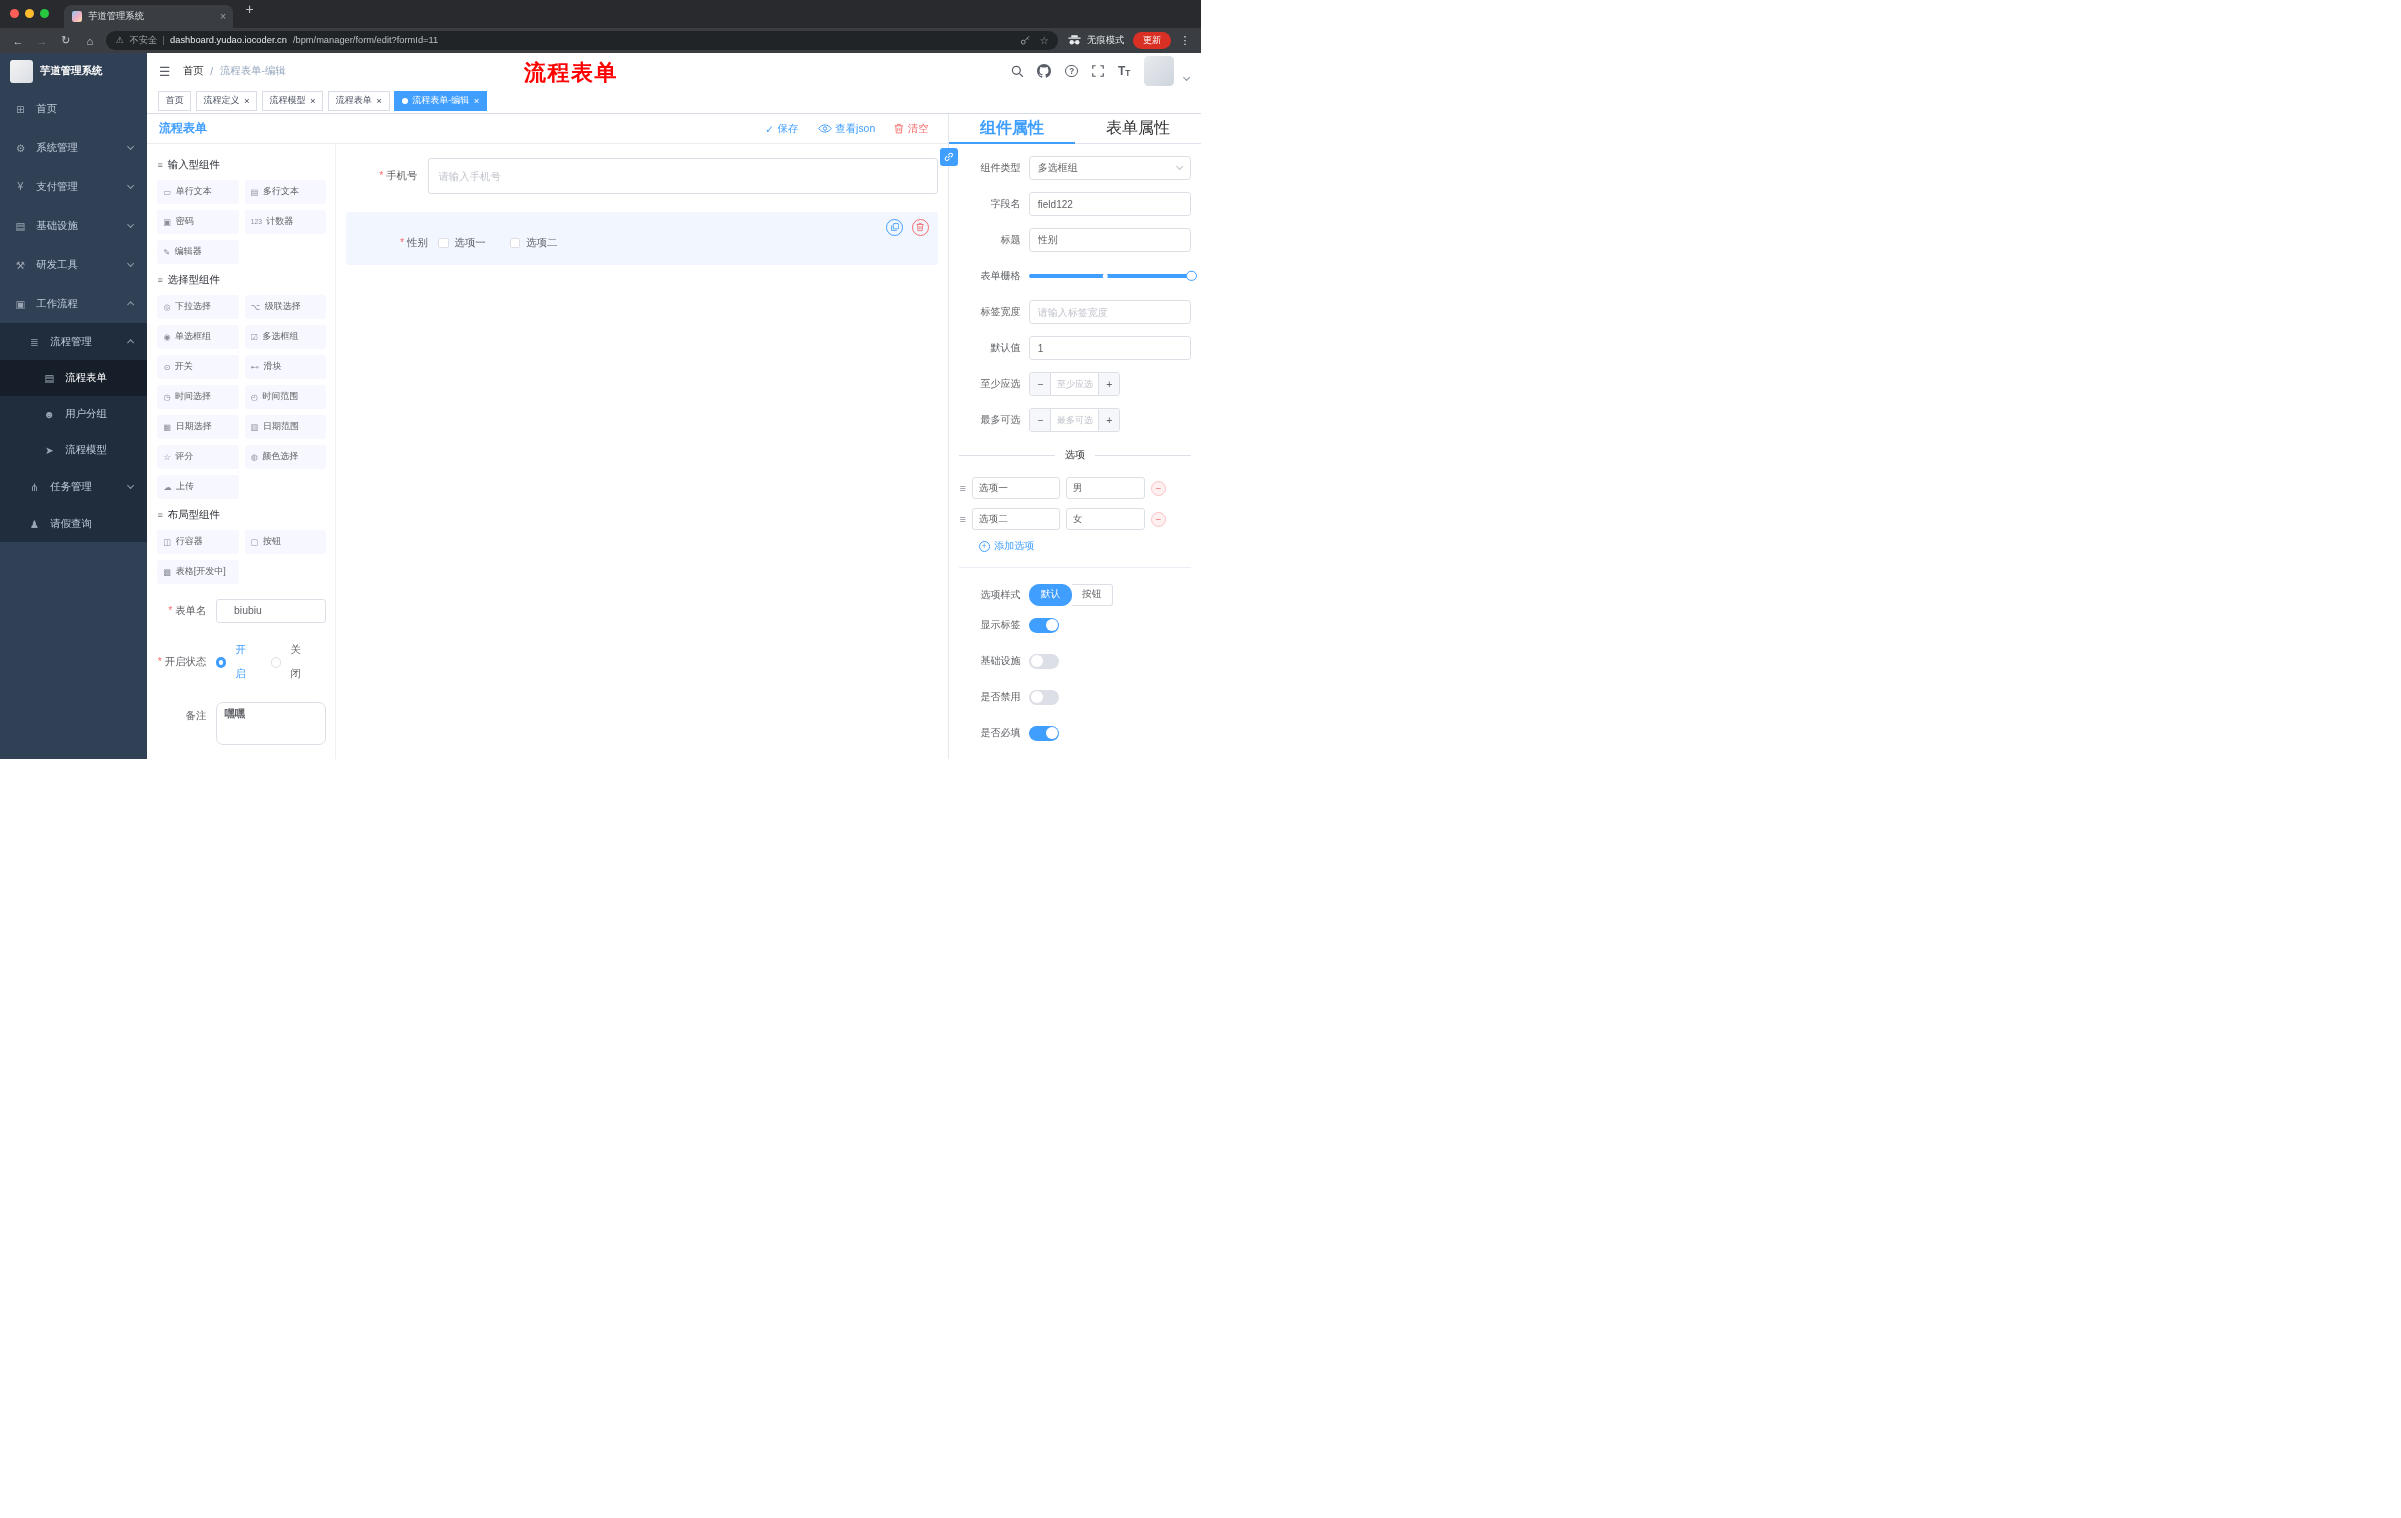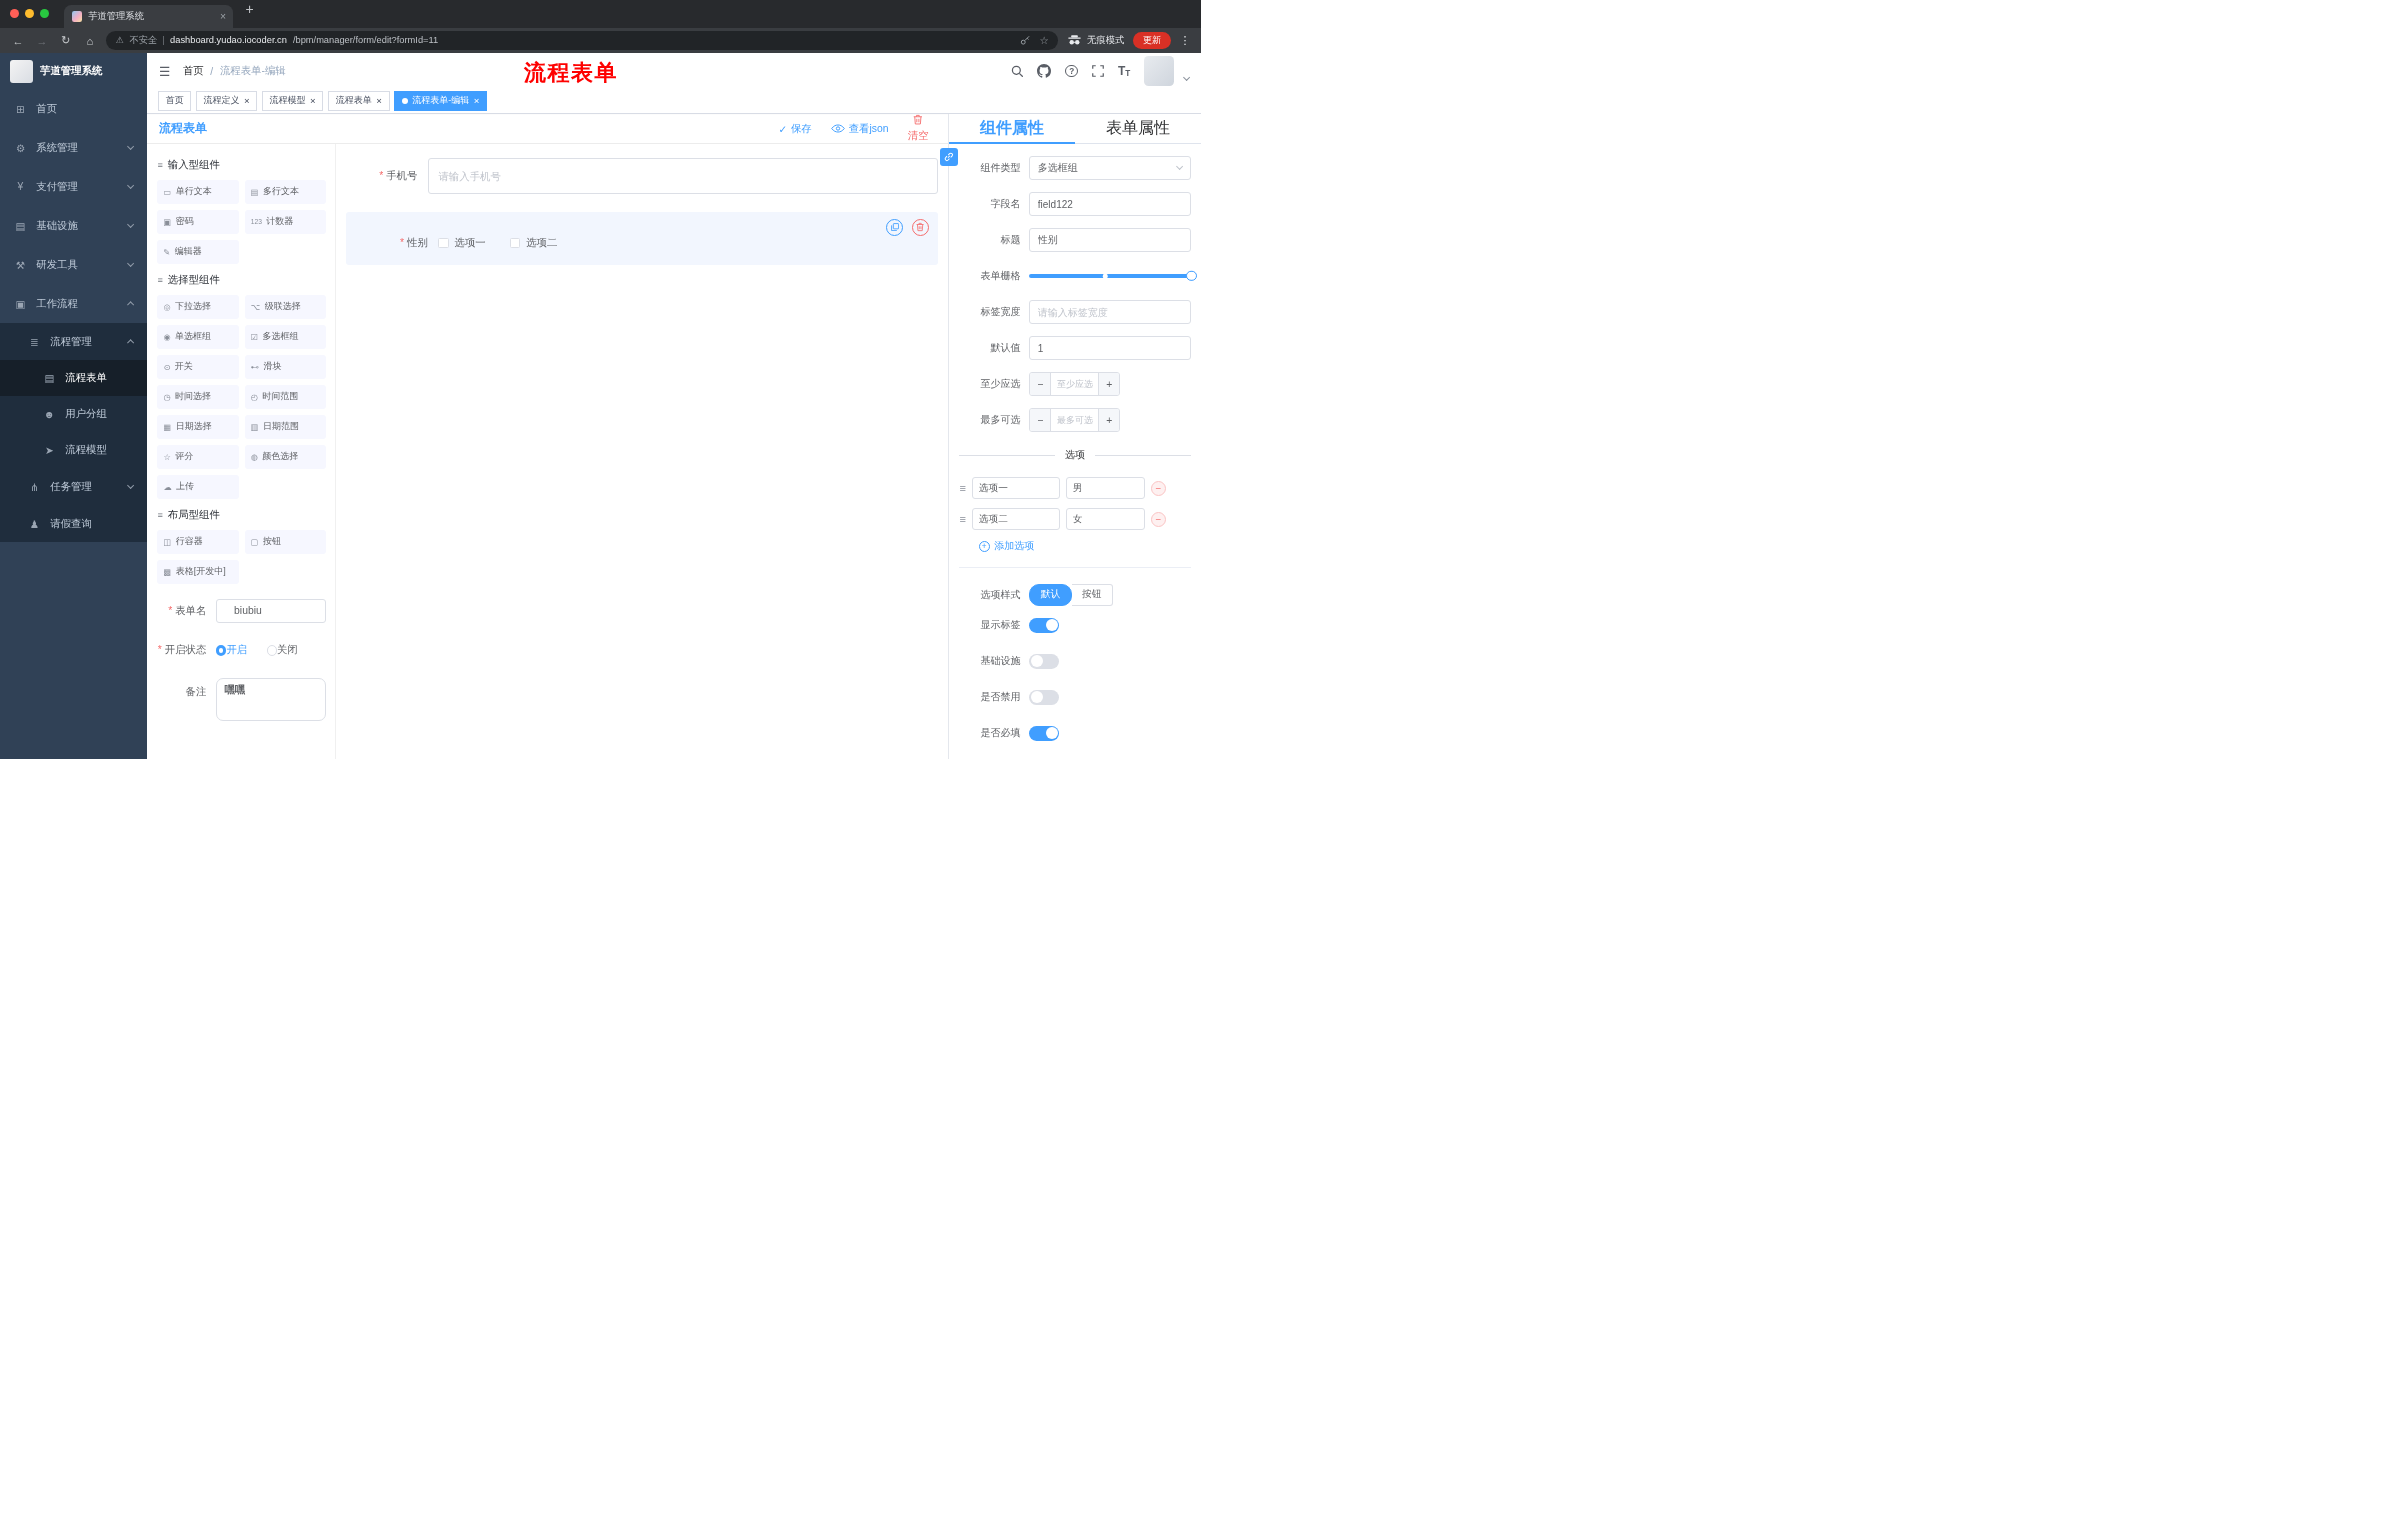--- a/index.html
+++ b/index.html
@@ -73,37 +73,37 @@
   .tag.active { background:#409eff; border-color:#409eff; color:#fff; }
   .tag.active .tdot { display:block; }
 
   
   .designer { flex:1; display:flex; min-height:0; }
   .dz-left { flex:1; display:flex; flex-direction:column; min-width:0; }
   .designer-header { height:30px; display:flex; align-items:center; padding:0 12px 0 12px; border-bottom:0.7px solid #ececec; flex:0 0 auto; }
   .dz-title { color:#409eff; font-size:12px; font-weight:700; }
   .dz-actions { margin-left:auto; display:flex; gap:19.3px; font-size:10.4px; padding-right:7.4px; }
   .act { display:flex; align-items:center; gap:3.7px; color:#409eff; cursor:pointer; }
-  .act.danger { color:#f56c6c;flex-direction:column; }
+  .act.danger { color:#f56c6c; }
   .designer-body { flex:1; display:flex; min-height:0; }
 
   .palette { width:189px; flex:0 0 auto; border-right:0.7px solid #f0f0f0; padding:4.5px 9px 0 10.4px; overflow:hidden; }
   .p-sec-title { display:flex; align-items:center; gap:5.2px; font-size:10.4px; color:#2b2f36; margin:9.7px 0 7.4px; }
   .p-sec-icon { color:#737880; font-size:9px; }
   .p-grid { display:grid; grid-template-columns:1fr 1fr; gap:6px; }
   .p-item { height:24px; background:#f6f7ff; border-radius:3px; display:flex; align-items:center; padding:0 6px; gap:4.5px; font-size:9px; color:#606266; cursor:move; overflow:hidden; white-space:nowrap; }
   .p-item .pi { color:#8a8f99; font-size:8.2px; flex:0 0 auto; }
 
   .meta-form { margin-top:15px; font-size:10.4px; }
   .mf-row { display:flex; align-items:center; margin-bottom:15.6px; }
   .mf-row.top { align-items:flex-start; }
   .mf-label { width:49px; flex:0 0 auto; text-align:right; color:#606266; margin-right:9.7px; line-height:24px; }
   .req::before { content:"*"; color:#f56c6c; margin-right:3px; }
   .mf-input { flex:1; min-width:0; height:24px; border:0.7px solid #dcdfe6; border-radius:3px; padding:0 17px; font-size:10.4px; color:#606266; outline:none; }
-  .radio { display:flex; align-items:center; gap:0; margin-right:19.3px; color:#606266; cursor:pointer; line-height:24px; }
+  .radio { display:flex; align-items:center; gap:9px; margin-right:19.3px; color:#606266; cursor:pointer; line-height:24px; }
   .rdot { width:10.4px; height:10.4px; border-radius:50%; border:0.7px solid #dcdfe6; background:#fff; flex:0 0 auto; }
   .radio.checked .rdot { border:3px solid #409eff; }
   .radio.checked .rlbl { color:#409eff; }
   .mf-textarea { flex:1; min-width:0; height:43px; border:0.7px solid #dcdfe6; border-radius:7px; padding:4.5px 7.4px; font-size:10.4px; color:#606266; resize:none; outline:none; font-family:inherit;font-weight:bold; }
 
   .canvas { flex:1; min-width:0; padding:14px 10.4px; overflow:hidden; }
   .cv-row { display:flex; align-items:center; }
   .cv-label { width:71px; flex:0 0 auto; text-align:right; margin-right:10.4px; font-size:10.4px; color:#606266; }
   .cv-input { flex:1; height:36px; border:0.7px solid #dcdfe6; border-radius:3px; padding:0 9.7px; font-size:10.4px; color:#606266; outline:none; background:#fff; }
   input::placeholder, textarea::placeholder { color:#c0c4cc; }

